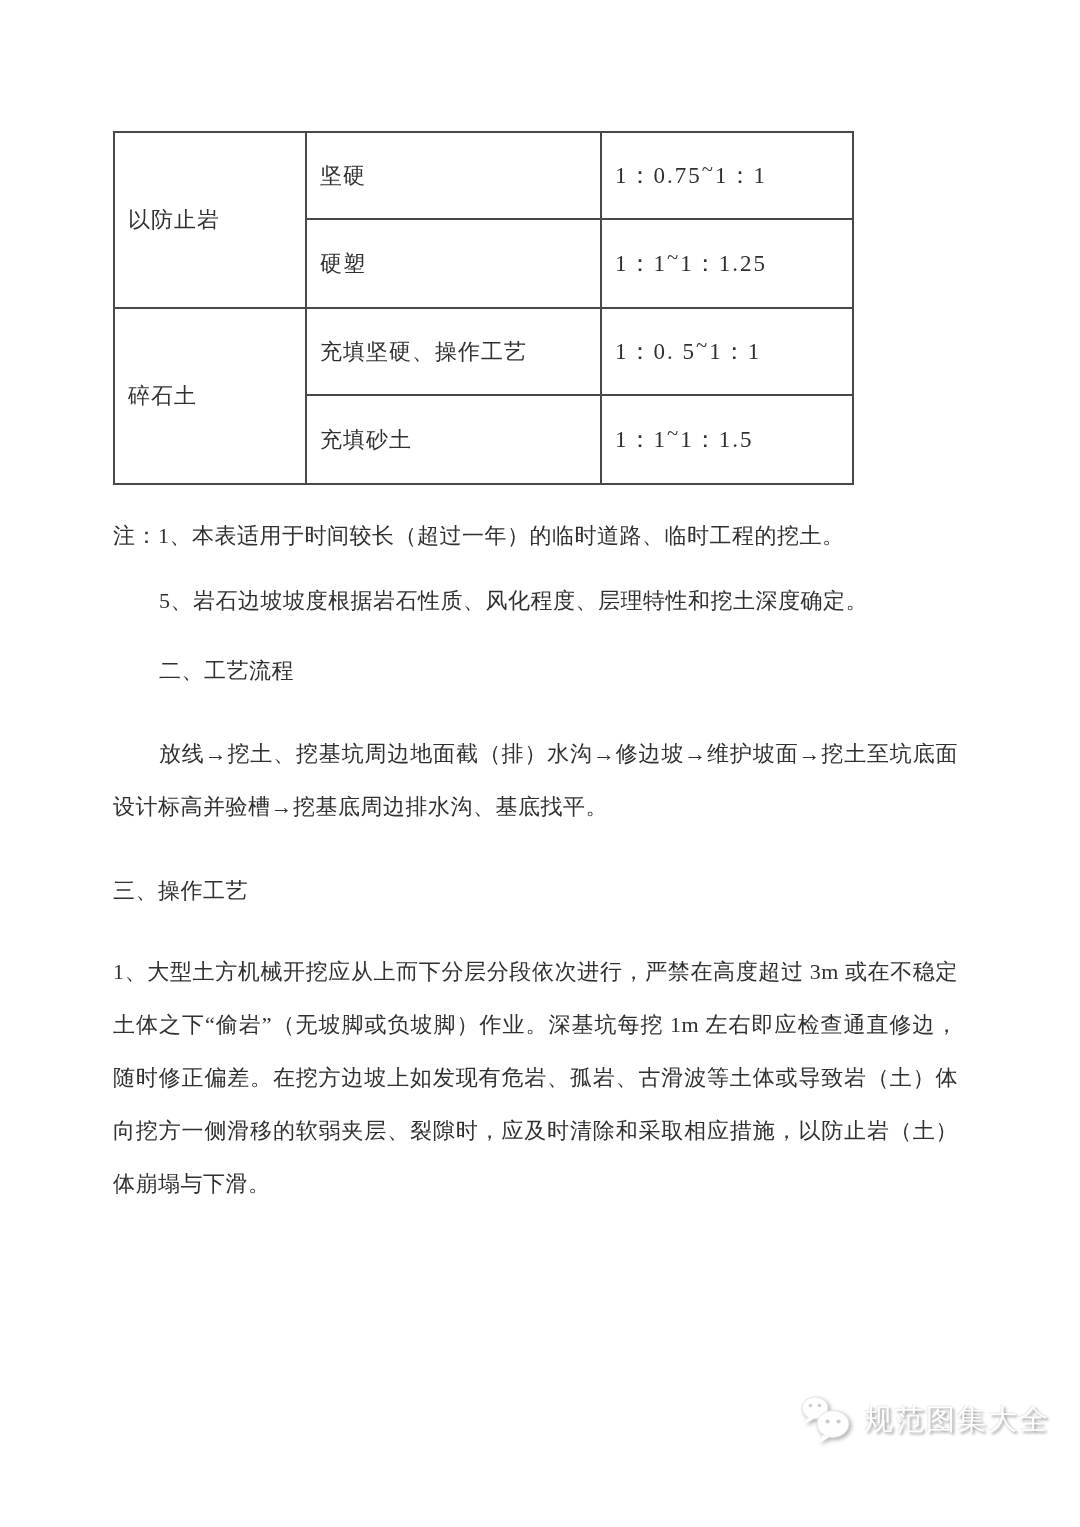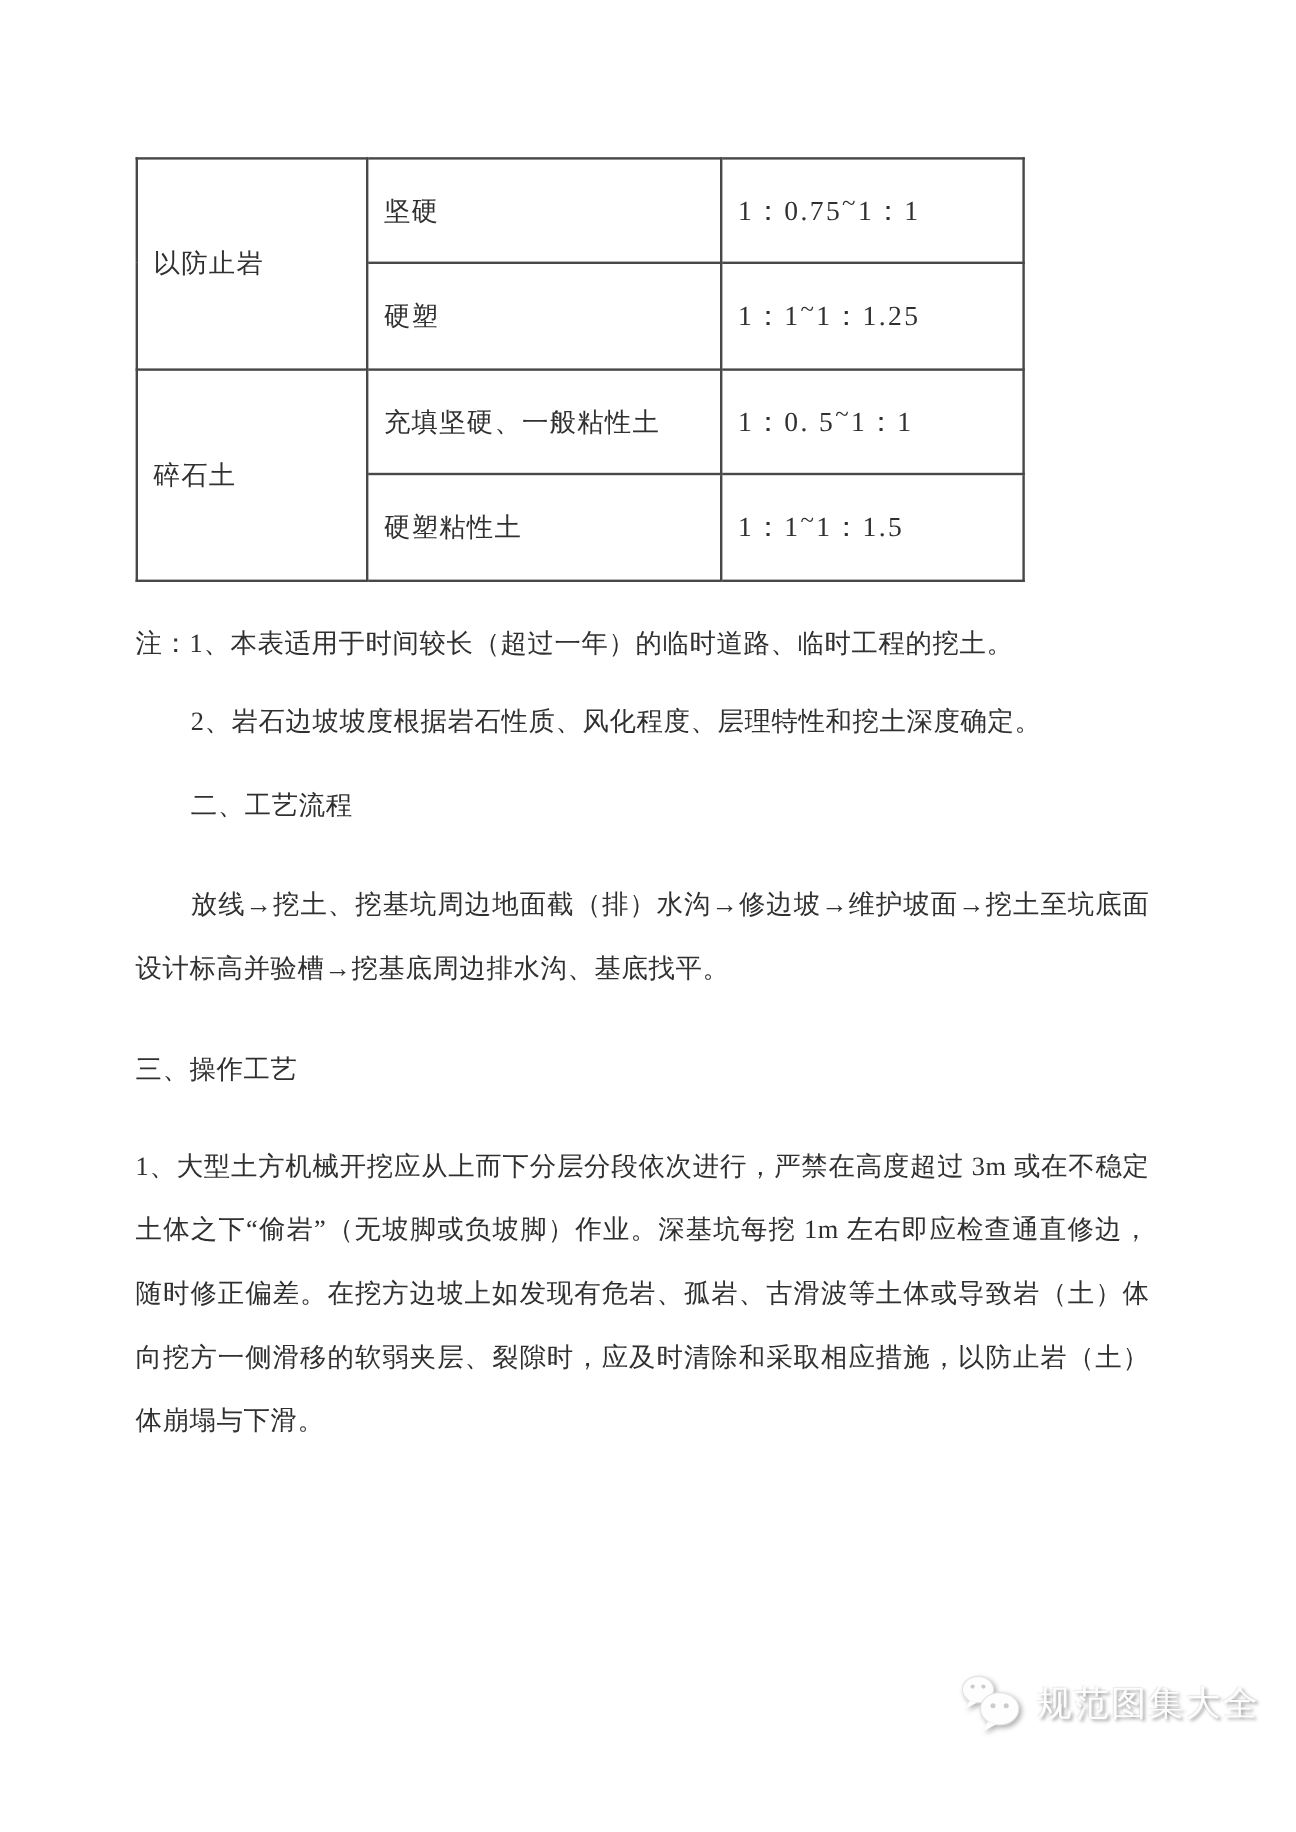--- a/index.html
+++ b/index.html
@@ -102,32 +102,32 @@
           <td class="col-ratio">1：0.75<sup>~</sup>1：1</td>
         </tr>
         <tr class="rB">
           <td class="col-state">硬塑</td>
           <td class="col-ratio">1：1<sup>~</sup>1：1.25</td>
         </tr>
         <tr class="rA">
           <td class="col-soil" rowspan="2">
             <div class="soil-inner">碎石土</div>
           </td>
-          <td class="col-state">充填坚硬、一般粘性土</td>
+          <td class="col-state">充填坚硬、操作工艺</td>
           <td class="col-ratio">1：0. 5<sup>~</sup>1：1</td>
         </tr>
         <tr class="rB">
-          <td class="col-state">硬塑粘性土</td>
+          <td class="col-state">充填砂土</td>
           <td class="col-ratio">1：1<sup>~</sup>1：1.5</td>
         </tr>
       </tbody>
     </table>
 
     <p class="note1">注：1、本表适用于时间较长（超过一年）的临时道路、临时工程的挖土。</p>
-    <p class="note2">2、岩石边坡坡度根据岩石性质、风化程度、层理特性和挖土深度确定。</p>
+    <p class="note2">5、岩石边坡坡度根据岩石性质、风化程度、层理特性和挖土深度确定。</p>
 
     <p class="h-sec">二、工艺流程</p>
     <p class="flow">放线→挖土、挖基坑周边地面截（排）水沟→修边坡→维护坡面→挖土至坑底面设计标高并验槽→挖基底周边排水沟、基底找平。</p>
 
     <p class="h-sec2">三、操作工艺</p>
     <p class="para1">1、大型土方机械开挖应从上而下分层分段依次进行，严禁在高度超过 3m 或在不稳定土体之下“偷岩”（无坡脚或负坡脚）作业。深基坑每挖 1m 左右即应检查通直修边，随时修正偏差。在挖方边坡上如发现有危岩、孤岩、古滑波等土体或导致岩（土）体向挖方一侧滑移的软弱夹层、裂隙时，应及时清除和采取相应措施，以防止岩（土）体崩塌与下滑。</p>
   </div>
 
   <div class="watermark">
     <svg class="wm-icon" width="58" height="52" viewBox="0 0 58 52" aria-hidden="true">

